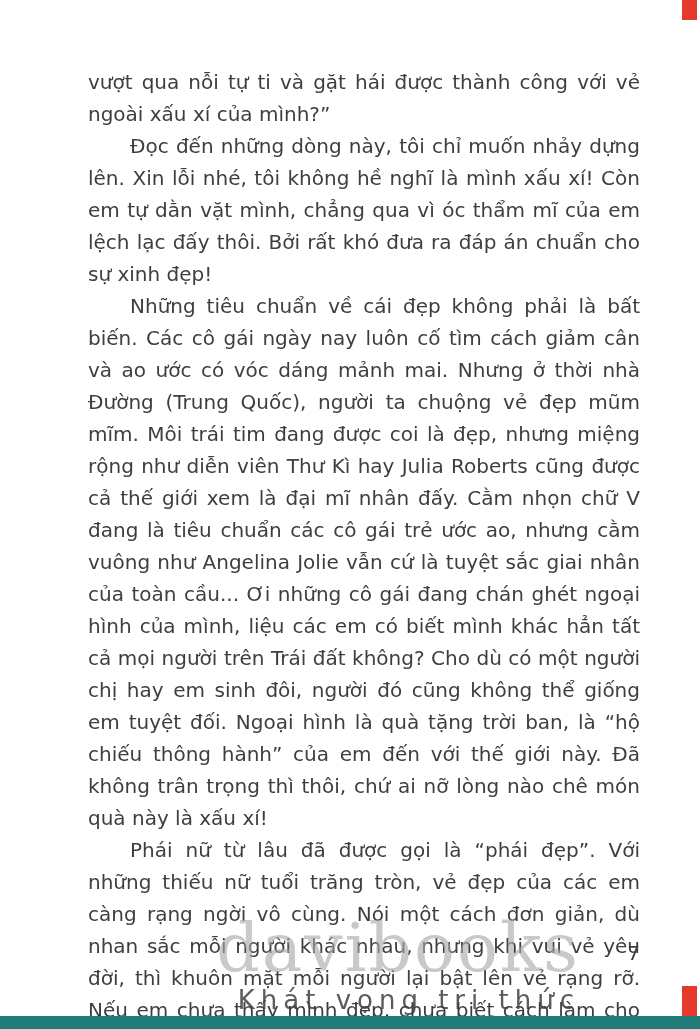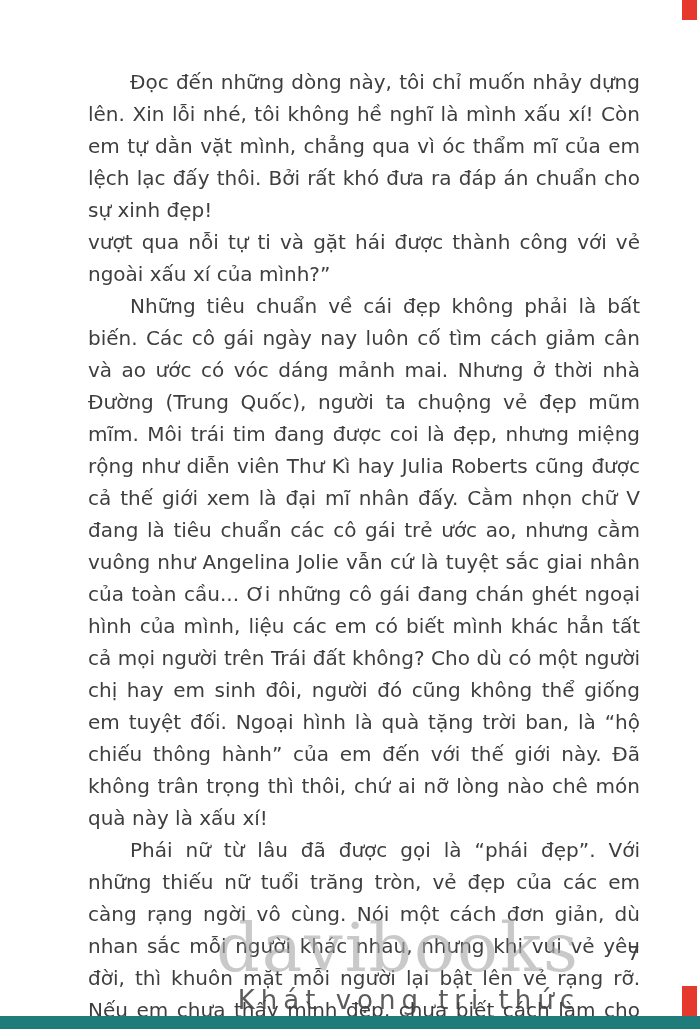--- a/index.html
+++ b/index.html
@@ -88,22 +88,22 @@
     height: 13px;
     background: #1f7c7a;
   }
 </style>
 </head>
 <body>
 
 <div class="page">
 
   <div class="text-block">
+      <p class="para">vượt qua nỗi tự ti và gặt hái được thành công với vẻ ngoài xấu xí của mình?”</p>
       <p class="para indent">Đọc đến những dòng này, tôi chỉ muốn nhảy dựng lên. Xin lỗi nhé, tôi không hề nghĩ là mình xấu xí! Còn em tự dằn vặt mình, chẳng qua vì óc thẩm mĩ của em lệch lạc đấy thôi. Bởi rất khó đưa ra đáp án chuẩn cho sự xinh đẹp!</p>
-      <p class="para">vượt qua nỗi tự ti và gặt hái được thành công với vẻ ngoài xấu xí của mình?”</p>
       <p class="para indent">Những tiêu chuẩn về cái đẹp không phải là bất biến. Các cô gái ngày nay luôn cố tìm cách giảm cân và ao ước có vóc dáng mảnh mai. Nhưng ở thời nhà Đường (Trung Quốc), người ta chuộng vẻ đẹp mũm mĩm. Môi trái tim đang được coi là đẹp, nhưng miệng rộng như diễn viên Thư Kì hay Julia Roberts cũng được cả thế giới xem là đại mĩ nhân đấy. Cằm nhọn chữ V đang là tiêu chuẩn các cô gái trẻ ước ao, nhưng cằm vuông như Angelina Jolie vẫn cứ là tuyệt sắc giai nhân của toàn cầu... Ơi những cô gái đang chán ghét ngoại hình của mình, liệu các em có biết mình khác hẳn tất cả mọi người trên Trái đất không? Cho dù có một người chị hay em sinh đôi, người đó cũng không thể giống em tuyệt đối. Ngoại hình là quà tặng trời ban, là “hộ chiếu thông hành” của em đến với thế giới này. Đã không trân trọng thì thôi, chứ ai nỡ lòng nào chê món quà này là xấu xí!</p>
       <p class="para indent">Phái nữ từ lâu đã được gọi là “phái đẹp”. Với những thiếu nữ tuổi trăng tròn, vẻ đẹp của các em càng rạng ngời vô cùng. Nói một cách đơn giản, dù nhan sắc mỗi người khác nhau, nhưng khi vui vẻ yêu đời, thì khuôn mặt mỗi người lại bật lên vẻ rạng rỡ. Nếu em chưa thấy mình đẹp, chưa biết cách làm cho mình đẹp, thì đó là do vẻ đẹp của em còn đang tiềm ẩn,</p>
     </div>
 
   <div class="watermark">
     <div class="wm-title">davibooks</div>
     <div class="wm-sub">Khát vọng tri thức</div>
   </div>
 
   <div class="page-number">7</div>

